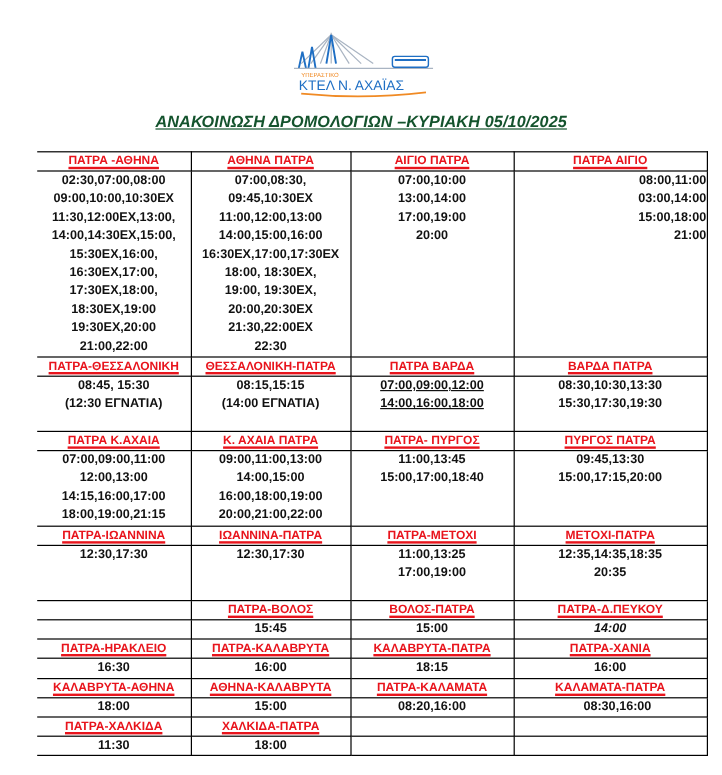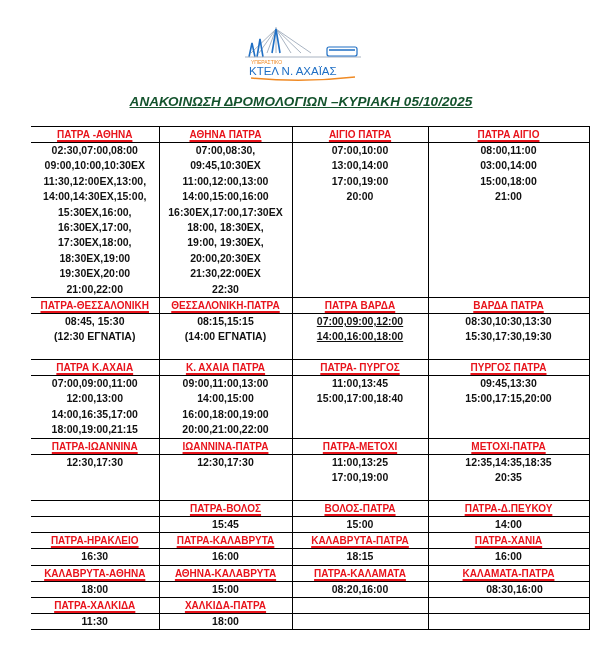--- a/index.html
+++ b/index.html
@@ -96,21 +96,21 @@
           <span>20:00,20:30ΕΧ</span>
           <span>21:30,22:00ΕΧ</span>
           <span>22:30</span>
         </td>
         <td class="lines" style="height: 154px;">
           <span>07:00,10:00</span>
           <span>13:00,14:00</span>
           <span>17:00,19:00</span>
           <span>20:00</span>
         </td>
-        <td class="lines" style="height: 154px;">
+        <td class="lines" style="height: 154px; text-align: right;">
           <span>08:00,11:00</span>
           <span>03:00,14:00</span>
           <span>15:00,18:00</span>
           <span>21:00</span>
         </td>
       </tr>
       <tr>
         <td class="hd leftopen">ΠΑΤΡΑ-ΘΕΣΣΑΛΟΝΙΚΗ</td>
         <td class="hd">ΘΕΣΣΑΛΟΝΙΚΗ-ΠΑΤΡΑ</td>
         <td class="hd">ΠΑΤΡΑ ΒΑΡΔΑ</td>
@@ -137,21 +137,21 @@
       <tr>
         <td class="hd leftopen">ΠΑΤΡΑ Κ.ΑΧΑΙΑ</td>
         <td class="hd">Κ. ΑΧΑΙΑ ΠΑΤΡΑ</td>
         <td class="hd">ΠΑΤΡΑ- ΠΥΡΓΟΣ</td>
         <td class="hd">ΠΥΡΓΟΣ ΠΑΤΡΑ</td>
       </tr>
       <tr>
         <td class="lines leftopen" style="height: 60px;">
           <span>07:00,09:00,11:00</span>
           <span>12:00,13:00</span>
-          <span>14:00,16:35,17:00</span>
+          <span>14:15,16:00,17:00</span>
           <span>18:00,19:00,21:15</span>
         </td>
         <td class="lines" style="height: 60px;">
           <span>09:00,11:00,13:00</span>
           <span>14:00,15:00</span>
           <span>16:00,18:00,19:00</span>
           <span>20:00,21:00,22:00</span>
         </td>
         <td class="lines" style="height: 60px;">
           <span>11:00,13:45</span>
@@ -193,21 +193,21 @@
       <tr>
         <td class="lines leftopen" style="height: 15px;">
           <span>&nbsp;</span>
         </td>
         <td class="lines" style="height: 15px;">
           <span>15:45</span>
         </td>
         <td class="lines" style="height: 15px;">
           <span>15:00</span>
         </td>
-        <td class="lines" style="height: 15px;">
+        <td class="lines" style="height: 15px; font-style: italic;">
           <span>14:00</span>
         </td>
       </tr>
       <tr>
         <td class="hd leftopen">ΠΑΤΡΑ-ΗΡΑΚΛΕΙΟ</td>
         <td class="hd">ΠΑΤΡΑ-ΚΑΛΑΒΡΥΤΑ</td>
         <td class="hd">ΚΑΛΑΒΡΥΤΑ-ΠΑΤΡΑ</td>
         <td class="hd">ΠΑΤΡΑ-ΧΑΝΙΑ</td>
       </tr>
       <tr>

